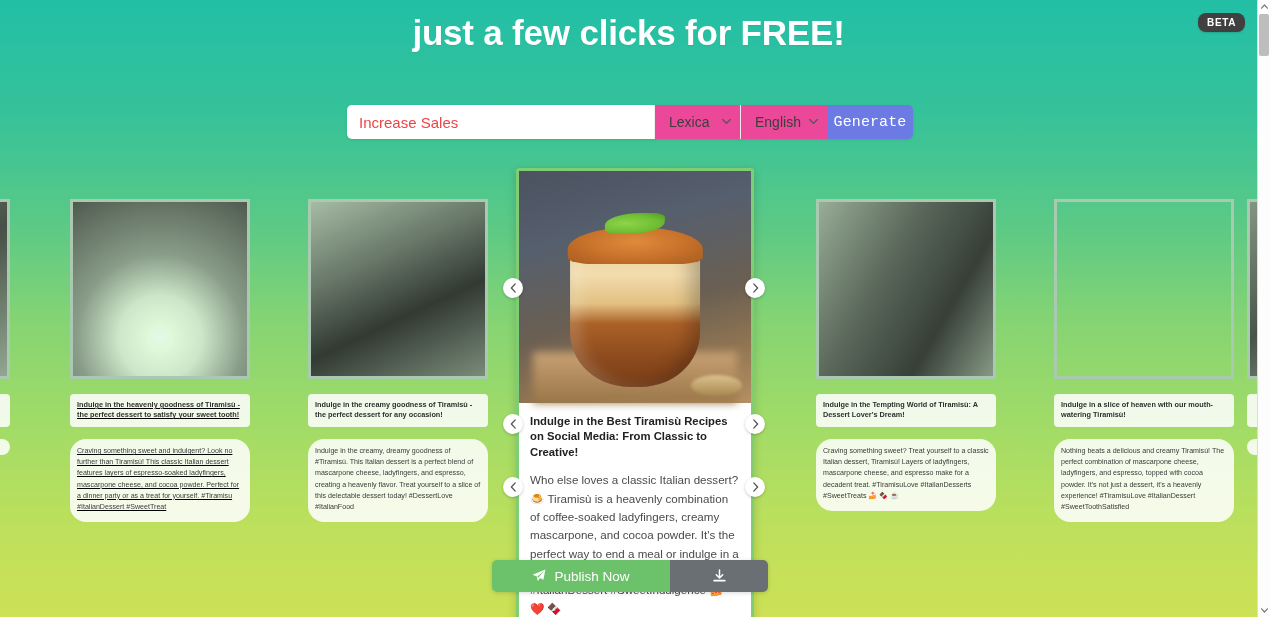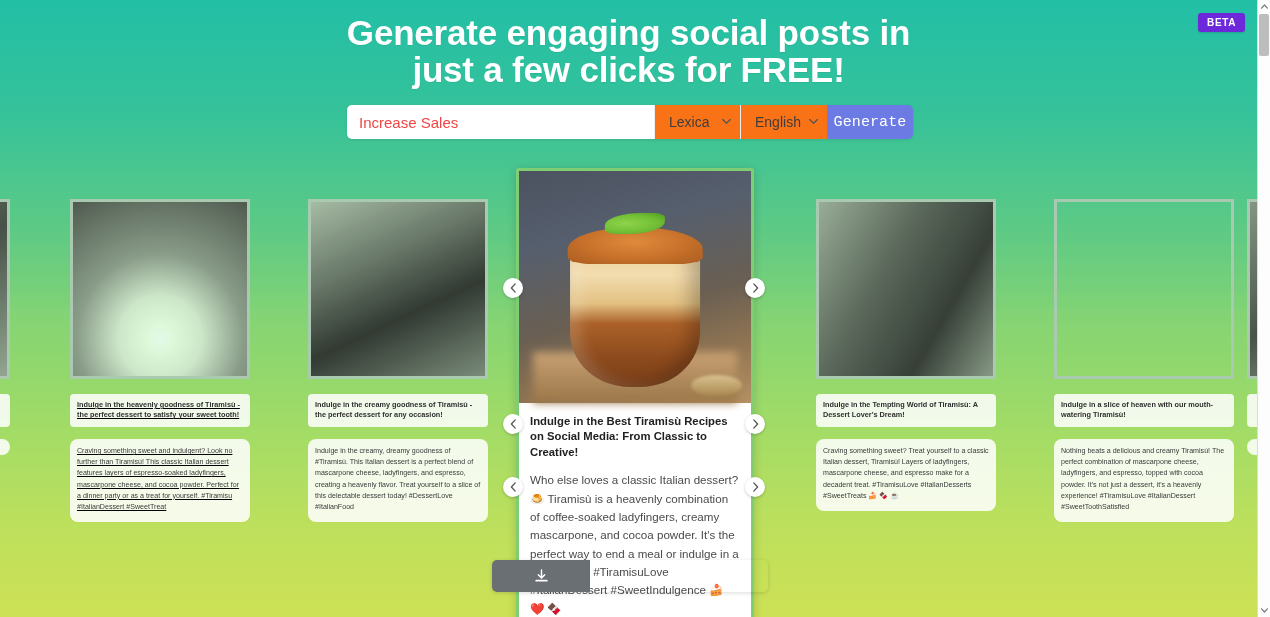--- a/index.html
+++ b/index.html
@@ -34,23 +34,23 @@
     background: #bdbdbd; border-radius: 2px;
   }
   #scrollbar .sb-track-shade {
     position: absolute; left: 0; top: 56px; right: 0; bottom: 13px;
     background: #fdfdfd;
   }
 
   
   #beta-badge {
     position: absolute; top: 13px; right: 25px;
-    background: #6d28d9; color: #fff;
+    background: #404040; color: #fff;
     font-size: 10px; font-weight: bold; letter-spacing: .6px;
-    padding: 4px 9px; border-radius: 3px;
+    padding: 4px 9px; border-radius: 8px;
     box-shadow: 0 1px 2px rgba(0,0,0,.14);
     z-index: 40;
   }
 
   
   #headline {
     position: absolute; top: 14px; left: 0; width: 1257px;
     text-align: center; color: #ffffff;
     font-size: 35px; font-weight: bold; line-height: 1.07;
     letter-spacing: -.2px;
@@ -66,21 +66,21 @@
     box-shadow: 0 1px 3px rgba(0,0,0,.10);
   }
   #prompt-input {
     flex: 0 0 307px; border: none; outline: none;
     background: #ffffff; color: #ef4444;
     font-family: "Liberation Sans", sans-serif; font-size: 15px;
     padding: 0 12px;
   }
   #prompt-input::placeholder { color: #6d6d6d; }
   .sel-wrap {
-    position: relative; background: #f97316;
+    position: relative; background: #ec4899;
     display: flex; align-items: center;
     border-left: 1px solid #ececec;
   }
   .sel-wrap select {
     appearance: none; -webkit-appearance: none;
     border: none; outline: none; background: transparent;
     font-family: "Liberation Sans", sans-serif; font-size: 14px; color: #3d3d3d;
     padding: 0 26px 0 14px; height: 100%; cursor: pointer;
   }
   .sel-wrap .chev {
@@ -113,21 +113,21 @@
   }
   .slide.side .cap-title {
     margin-top: 15px; width: 180px; min-height: 33px;
     background: rgba(255,255,255,.86);
     border-radius: 4px; padding: 6px 7px;
     font-size: 7.3px; font-weight: bold; color: #2f2f2f; line-height: 1.42;
   }
   .slide.side .cap-body {
     margin-top: 12px; width: 180px;
     background: rgba(255,255,255,.86);
-    border-radius: 8px; padding: 7px 7px 9px;
+    border-radius: 16px; padding: 7px 7px 9px;
     font-size: 7.1px; color: #3a3a3a; line-height: 1.58;
   }
 
   
   #slide-edge-left  { left: -170px; }
   #slide-edge-right { left: 1247px; }
 
   
   #slide-center {
     position: absolute; top: 8px; left: 516px;
@@ -223,21 +223,20 @@
     width: 20px; height: 7px;
     background: #ffffff; border-radius: 10px 10px 0 0;
   }
 </style>
 </head>
 <body>
 
 <div id="beta-badge">BETA</div>
 
 <div id="headline">
-  <div>Generate engaging social posts in</div>
   <div>just a few clicks for FREE!</div>
 </div>
 
 <div id="search-bar">
   <input id="prompt-input" type="text" placeholder="Increase Sales" value="Increase Sales" style="">
   <div class="sel-wrap" id="model-select-wrap">
     <select>
       <option>Lexica</option>
     </select>
     <span class="chev">
@@ -337,20 +336,28 @@
       </svg>
   </button>
   <button class="carousel-arrow" id="arrow-body-next">
     <svg class="glyph-svg" width="7" height="10" viewBox="0 0 7 10">
         <path d="M1.8 0.9 L5.6 5 L1.8 9.1" fill="none" stroke="#555" stroke-width="1.3" stroke-linecap="round" stroke-linejoin="round"></path>
       </svg>
   </button>
 </div>
 
 <div id="action-bar">
+  <button id="publish-button">
+    <span>
+      <svg class="glyph-svg" width="14" height="14" viewBox="0 0 16 16">
+          <path d="M15.3 0.7 L0.7 6.6 L5.6 8.6 L6.6 13.9 L9.0 10.4 L13.0 12.3 Z M5.9 8.9 L13.7 2.4 L7.2 10.1 Z" fill="#ffffff"></path>
+        </svg>
+    </span>
+    <span>Publish Now</span>
+  </button>
   <button id="download-button">
     <span>
       <svg class="glyph-svg" width="15" height="15" viewBox="0 0 16 16">
         <path d="M8 1 L8 9 M4.6 6.1 L8 9.6 L11.4 6.1" fill="none" stroke="#ffffff" stroke-width="1.6" stroke-linecap="round" stroke-linejoin="round"></path>
         <path d="M2.4 12.4 L13.6 12.4" fill="none" stroke="#ffffff" stroke-width="2" stroke-linecap="round"></path>
       </svg>
     </span>
   </button>
 </div>
 

